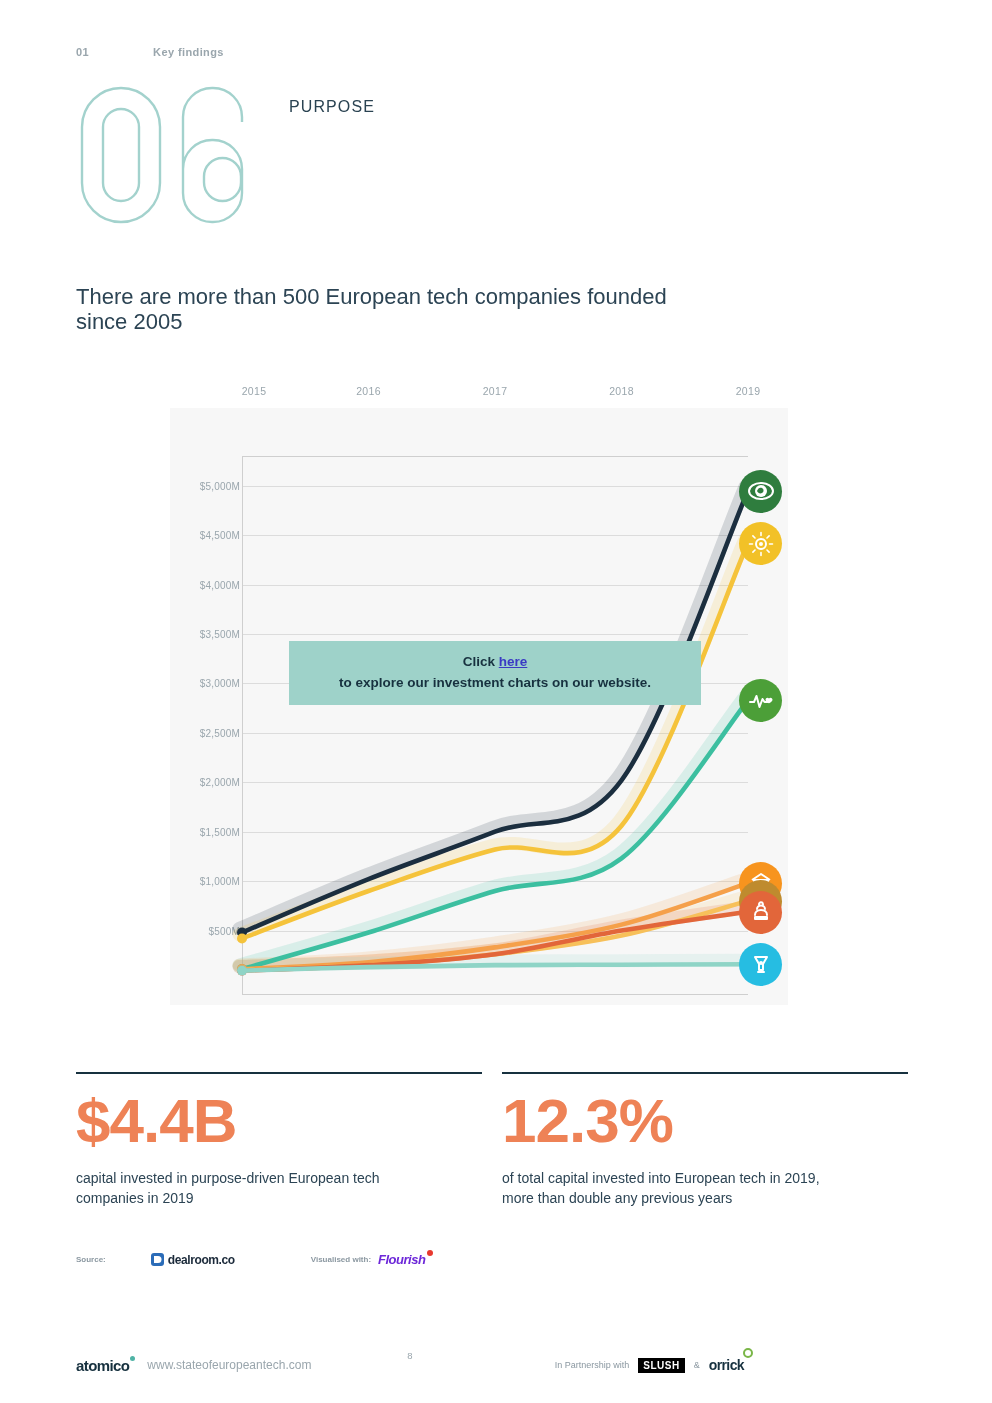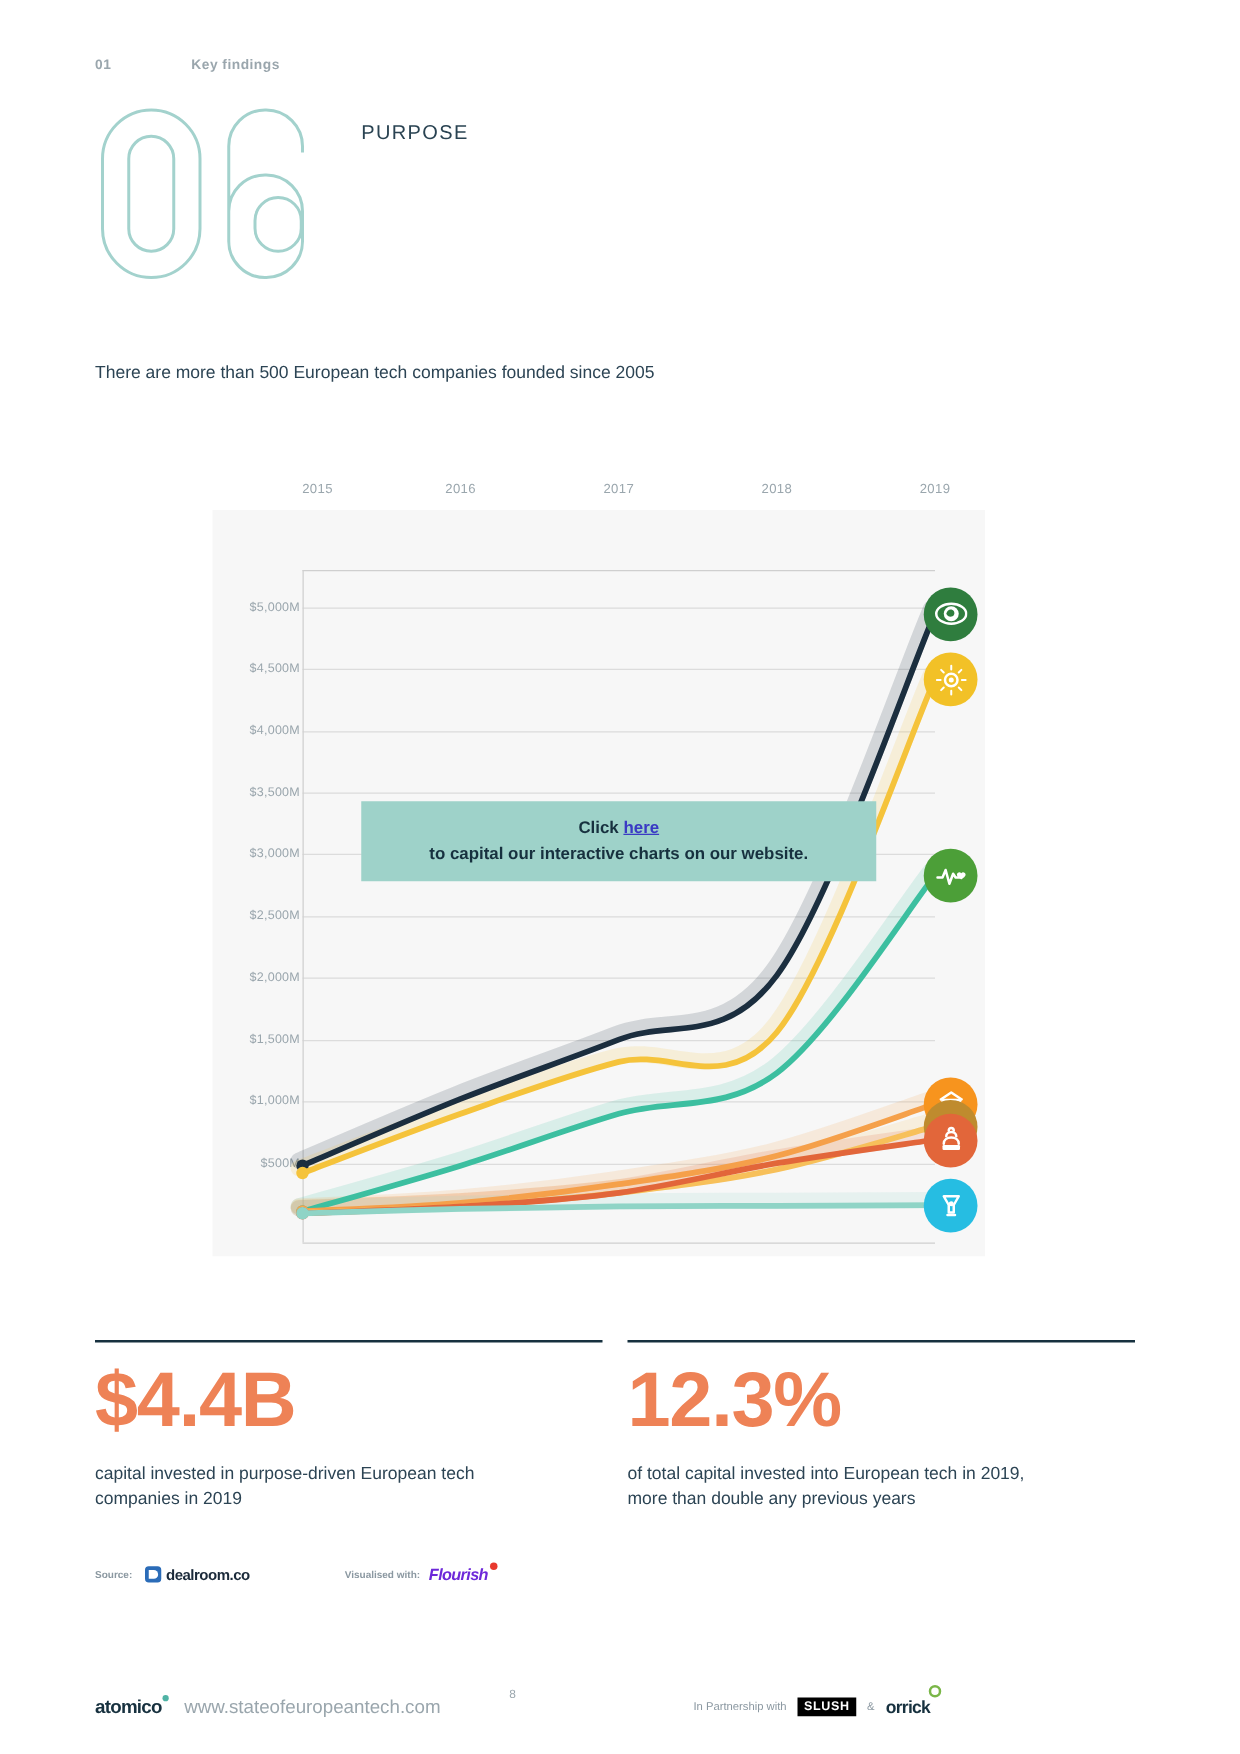--- a/index.html
+++ b/index.html
@@ -62,21 +62,21 @@
     color: #17313f;
     letter-spacing: -0.3px;
   }
 
   
   .intro {
     position: absolute;
     left: 76px;
     top: 285px;
     width: 640px;
-    font-size: 14px;
+    font-size: 22px;
     line-height: 24.5px;
     color: #2c4454;
   }
 
   
   .chart-wrap {
     position: absolute;
     left: 170px;
     top: 383px;
     width: 618px;
@@ -195,20 +195,21 @@
     align-items: center;
     gap: 10px;
     font-size: 8px;
     color: #8b98a1;
     font-weight: 700;
   }
   .dealroom-logo {
     display: flex; align-items: center; gap: 4px;
     font-size: 12px; font-weight: 700; color: #1b2a3a;
     letter-spacing: -0.4px;
+    margin-left: 35px;
   }
   .dealroom-mark {
     width: 13px; height: 13px; border-radius: 3px;
     background: #2b6cb8;
     display:flex; align-items:center; justify-content:center;
   }
   .vis-with {
     margin-left: 66px;
     display: flex; align-items: center; gap: 7px;
     font-size: 8px; color: #8b98a1; font-weight: 700;
@@ -234,21 +235,21 @@
   }
   .footer-left { display: flex; align-items: center; gap: 18px; }
   .atomico {
     position: relative;
     font-size: 15px; font-weight: 700; color: #17313f; letter-spacing: -0.6px;
   }
   .atomico-dot {
     position: absolute; right: -6px; top: -1px;
     width: 5px; height: 5px; border-radius: 50%; background: #4fb3a5;
   }
-  .footer-url { font-size: 15px; color: #9aa6ad; }
+  .footer-url { font-size: 12px; color: #9aa6ad; }
   .footer-page {
     position: absolute;
     left: 0; right: 0;
     text-align: center;
     font-size: 9.5px;
     color: #9aa6ad;
   }
   .footer-right {
     margin-left: auto;
     display: flex;
@@ -363,21 +364,21 @@
         <path d="M72,562.6075471698114 C93.08333333333333,561.7012578616352 156.33333333333334,559.888679245283 198.5,557.1698113207547 C240.66666666666666,554.4509433962263 282.8333333333333,552.0616352201257 325,546.2943396226415 C367.1666666666667,540.5270440251572 409.3333333333333,529.6515723270439 451.5,522.566037735849 C493.6666666666667,515.4805031446541 556.9166666666666,506.9119496855346 578,503.7811320754717" fill="none" stroke="#e2663a" stroke-width="4.6" stroke-linecap="round" stroke-linejoin="round"></path>
         <circle cx="72" cy="562.6075471698114" r="5" fill="#e2663a"></circle>
         <path d="M72,562.6075471698114 C93.08333333333333,562.030817610063 156.33333333333334,560.0534591194969 198.5,559.1471698113207 C240.66666666666666,558.2408805031446 282.8333333333333,557.5817610062893 325,557.1698113207547 C367.1666666666667,556.75786163522 409.3333333333333,556.8402515723271 451.5,556.6754716981133 C493.6666666666667,556.5106918238994 556.9166666666666,556.2635220125786 578,556.1811320754717" fill="none" stroke="#8fd4c6" stroke-width="4.6" stroke-linecap="round" stroke-linejoin="round"></path>
         <circle cx="72" cy="562.6075471698114" r="5" fill="#8fd4c6"></circle>
       </svg>
 
     <div class="callout">
       <div>
         <span>Click </span><a href="#">here</a>
       </div>
-      <div>to capital our interactive charts on our website.</div>
+      <div>to explore our investment charts on our website.</div>
     </div>
   <div class="sdg" title="Climate action" style="background: rgb(47, 125, 62); left: 569px; top: 86.6038px;">
         <svg width="26" height="26" viewBox="0 0 26 26">
           <ellipse cx="13" cy="13" rx="12" ry="8" fill="none" stroke="#fff" stroke-width="2"></ellipse>
           <circle cx="13" cy="13" r="6" fill="#fff"></circle>
           <path d="M9 13c1-3 3-4 5-3s2 4 0 5-4 0-5-2z" fill="#2f7d3e"></path>
         </svg>
       </div>
       <div class="sdg" title="Affordable and clean energy" style="background: rgb(242, 193, 39); left: 569px; top: 139.004px;">
         <svg width="26" height="26" viewBox="0 0 26 26">

